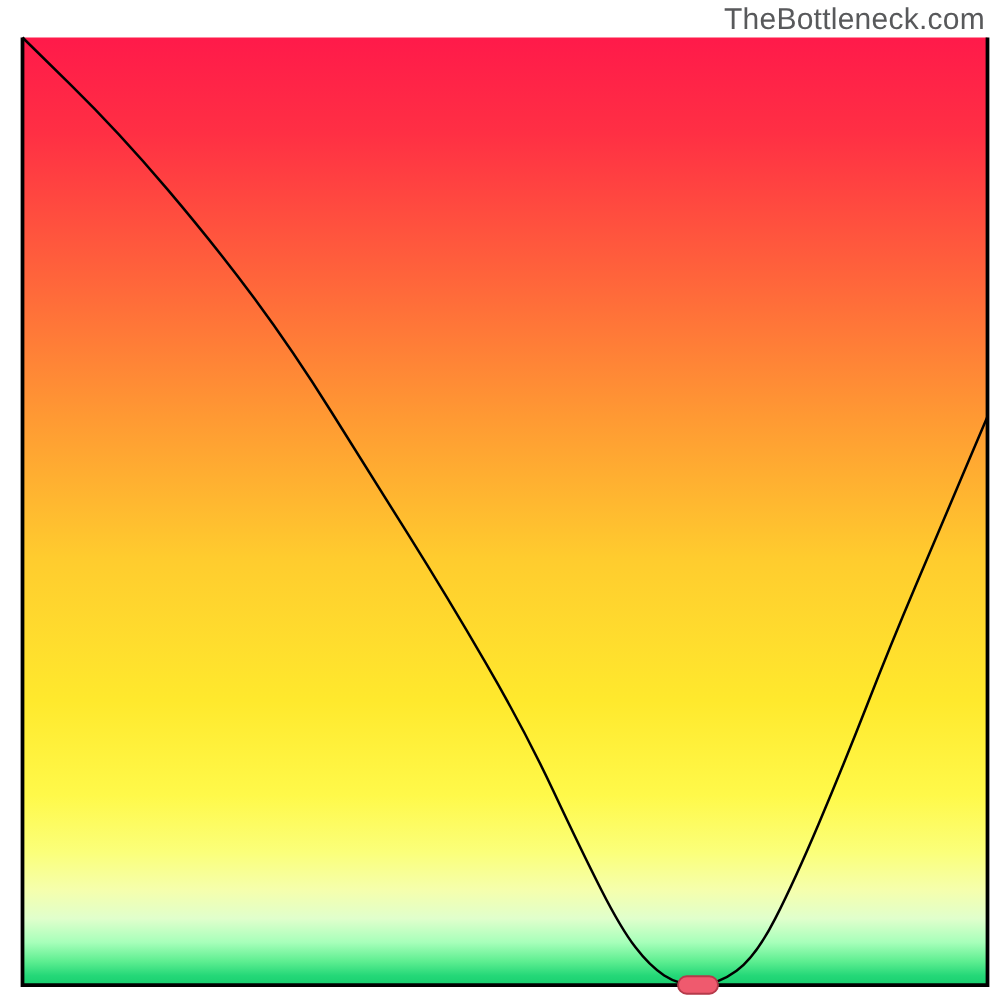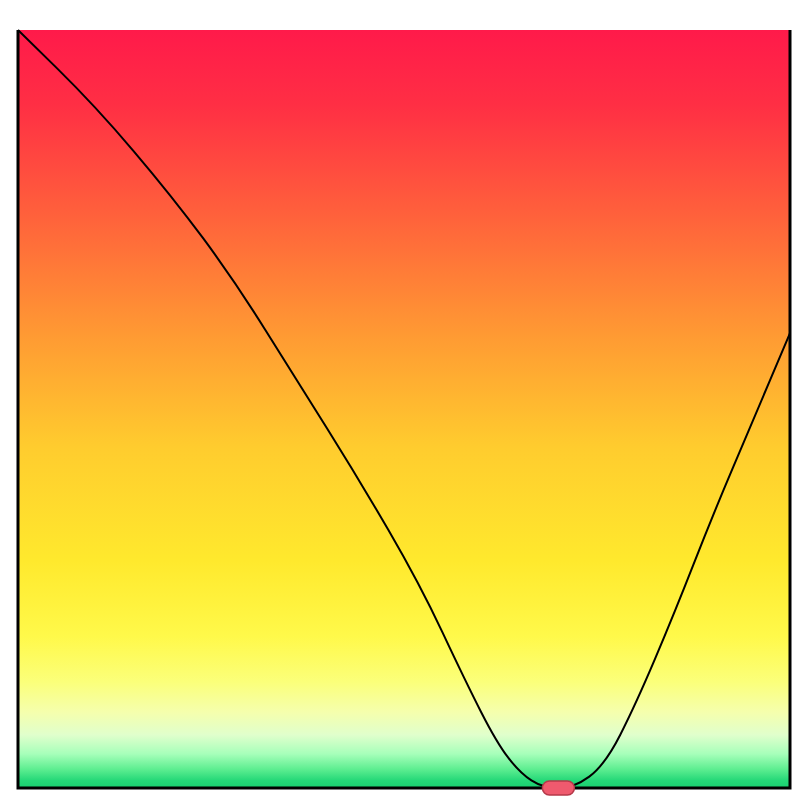--- a/index.html
+++ b/index.html
@@ -31,20 +31,21 @@
     left: 0;
     width: 800px;
     height: 800px;
   }
 </style>
 </head>
 <body>
 
 <div class="container">
 
+  <div class="watermark">TheBottleneck.com</div>
 
   <svg class="plot" viewBox="0 0 800 800" preserveAspectRatio="none">
     <defs>
       <linearGradient id="heatGrad" x1="0" y1="0" x2="0" y2="1">
       <stop offset="0.00%" stop-color="#ff1a4a"></stop>
           <stop offset="10.00%" stop-color="#ff2f44"></stop>
           <stop offset="25.00%" stop-color="#ff633b"></stop>
           <stop offset="40.00%" stop-color="#ff9933"></stop>
           <stop offset="55.00%" stop-color="#ffcc2e"></stop>
           <stop offset="70.00%" stop-color="#ffe92d"></stop>

